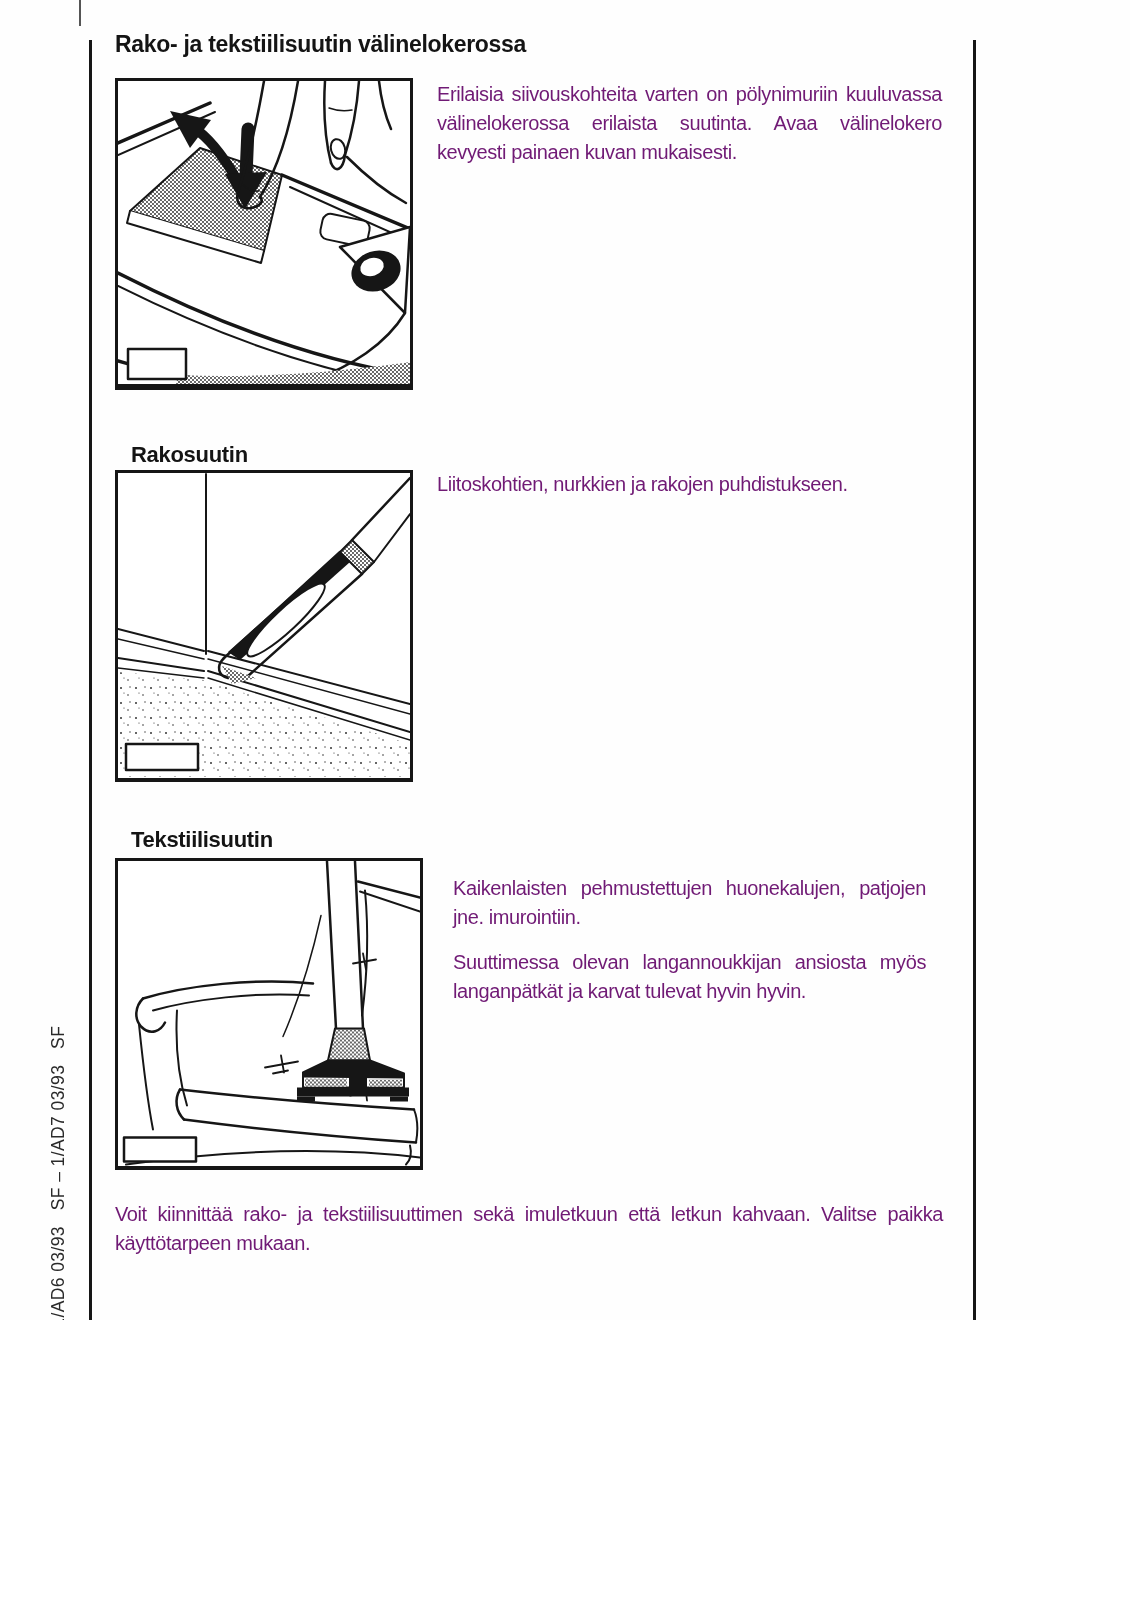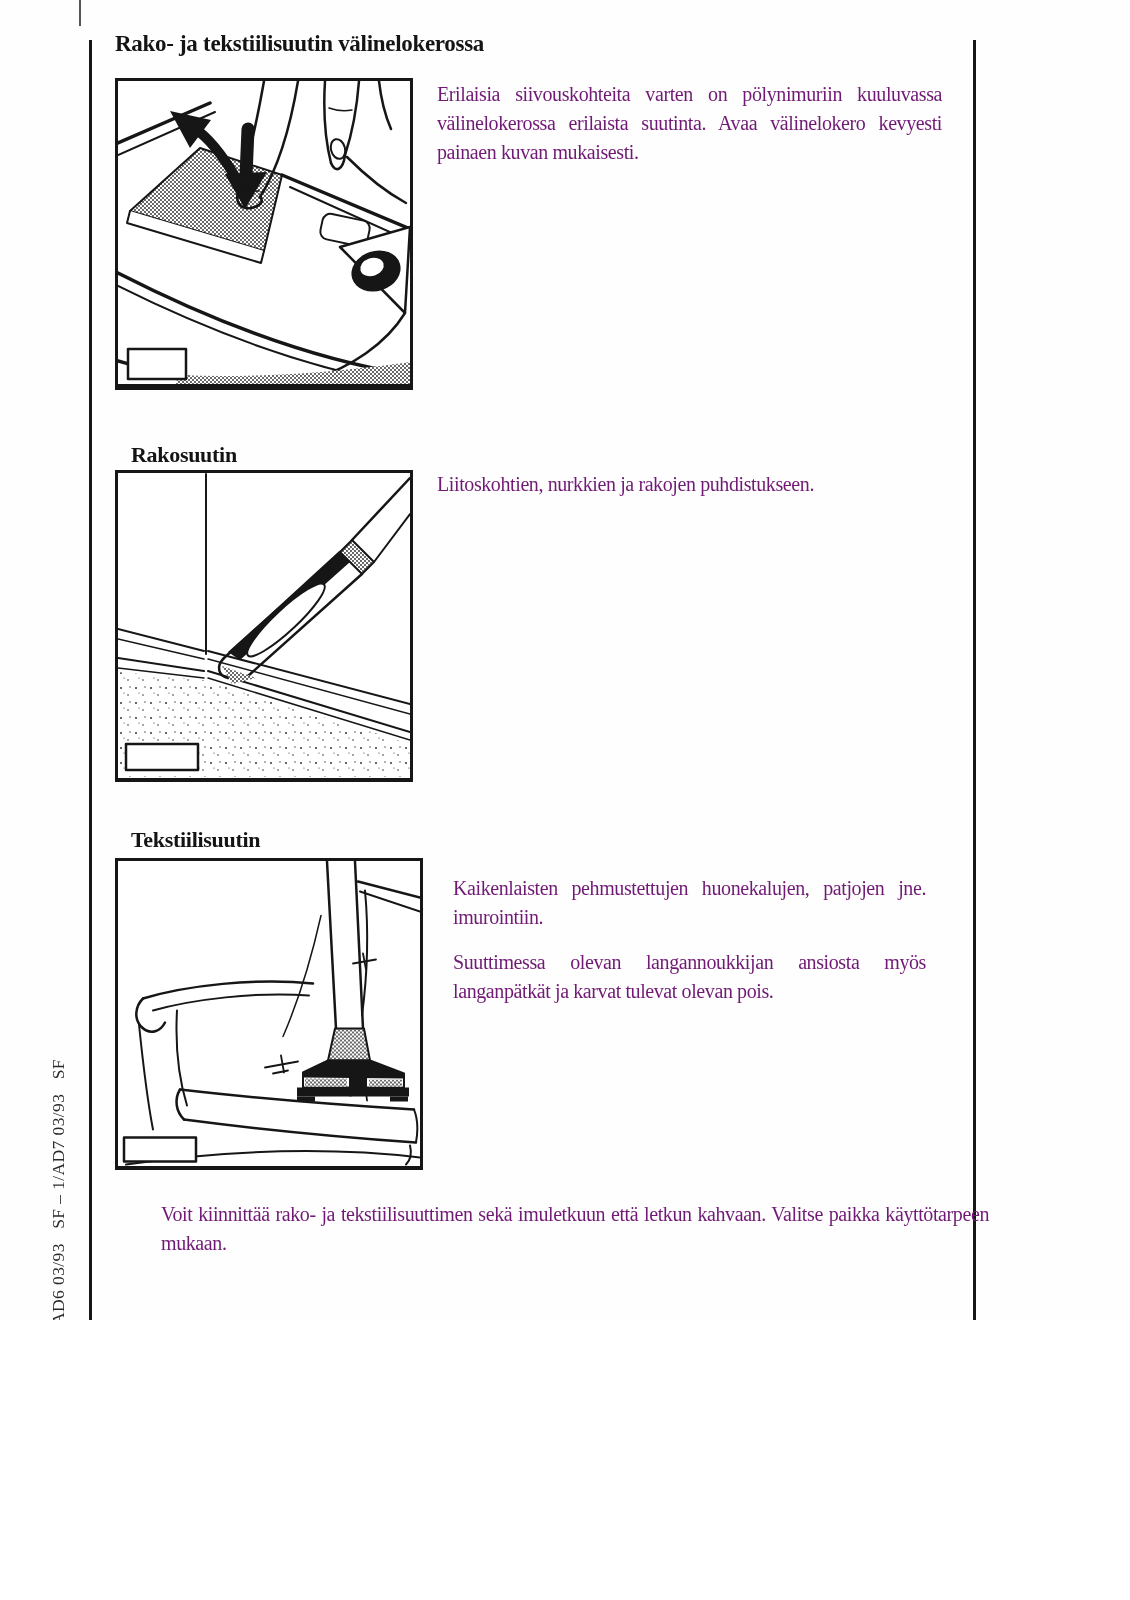--- a/index.html
+++ b/index.html
@@ -1,18 +1,18 @@
 <!DOCTYPE html>
 <html><head>
 <meta charset="utf-8">
 <style>
   html,body{margin:0;padding:0;background:#ffffff;}
   .page{
     position:relative;width:1130px;height:1320px;background:#fefefe;
-    font-family:Liberation Serif, serif;color:#141414;overflow:hidden;
+    font-family:Liberation Sans, sans-serif;color:#141414;overflow:hidden;
   }
   .rule{position:absolute;background:#161616;}
   .rule-left{left:89px;top:40px;width:3px;height:1447px;}
   .rule-right{left:973px;top:40px;width:3px;height:1450px;}
   .top-tick{left:79px;top:0;width:2px;height:26px;background:#555;}
   .title{
     position:absolute;left:115px;top:31px;margin:0;
     font-size:23px;font-weight:bold;letter-spacing:-0.3px;white-space:nowrap;
   }
   .subhead{
@@ -30,21 +30,21 @@
   .fig2{left:115px;top:470px;width:298px;height:312px;border-bottom-width:4px;}
   .fig3{left:115px;top:858px;width:308px;height:312px;border-bottom-width:4px;}
   .body{
     position:absolute;margin:0;font-size:20px;line-height:29px;
     letter-spacing:-0.4px;text-align:justify;color:#701a75;
   }
   .para1{left:437px;top:80px;width:505px;}
   .para2{left:437px;top:470px;width:510px;text-align:left;}
   .para3{left:437px;top:858px;width:505px;}
   .para3 p{margin:16px;}
-  .footer-para{left:115px;top:1200px;width:828px;margin-left:46px;}
+  .footer-para{left:115px;top:1200px;width:828px;}
   .page-number{
     position:absolute;left:993px;top:1462px;
     font-size:30px;letter-spacing:0.5px;color:#1a1a1a;
   }
   .vertical-code{
     position:absolute;left:48px;top:1489px;width:424px;height:26px;
     transform:rotate(-90deg);transform-origin:0 0;
     font-size:17.5px;letter-spacing:0.4px;white-space:pre;color:#2a2a2a;
   }
 </style>
@@ -223,21 +223,21 @@
         <rect x="179" y="235" width="18" height="5" fill="#161616" stroke="none"></rect>
         <rect x="272" y="235" width="18" height="5" fill="#161616" stroke="none"></rect>
 
         <rect x="6" y="276" width="72" height="24" fill="#fff" stroke-width="2.5"></rect>
       </g>
     </svg>
   </figure>
 
   <div class="body para3">
     <p>Kaikenlaisten pehmustettujen huonekalujen, pat­jojen jne. imurointiin.</p>
-    <p>Suuttimessa olevan langannoukkijan ansiosta myös langanpätkät ja karvat tulevat olevan pois.</p>
+    <p>Suuttimessa olevan langannoukkijan ansiosta myös langanpätkät ja karvat tulevat hyvin hyvin.</p>
   </div>
 
   <p class="body footer-para">Voit kiinnittää rako- ja tekstiilisuuttimen sekä imuletkuun että letkun kahvaan. Valitse paikka käyttötarpeen mukaan.</p>
 
   <div class="vertical-code">1/AD4 09/91   SF – 1/AD6 03/93   SF – 1/AD7 03/93   SF</div>
 
   <div class="page-number">77</div>
 
 </div>
 

